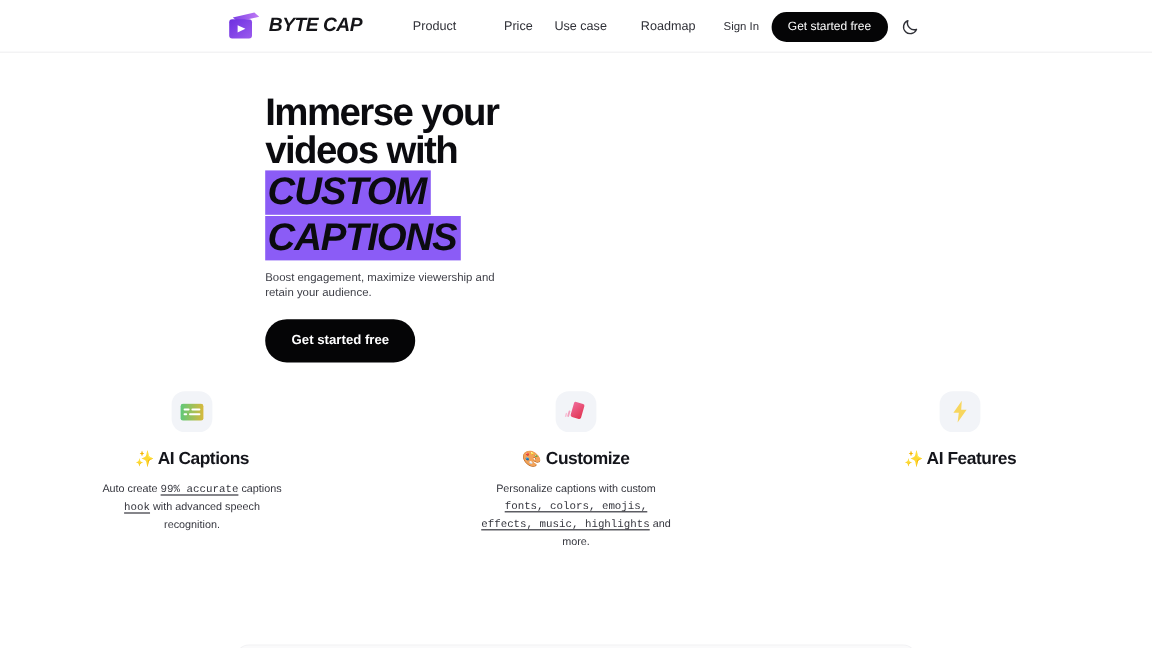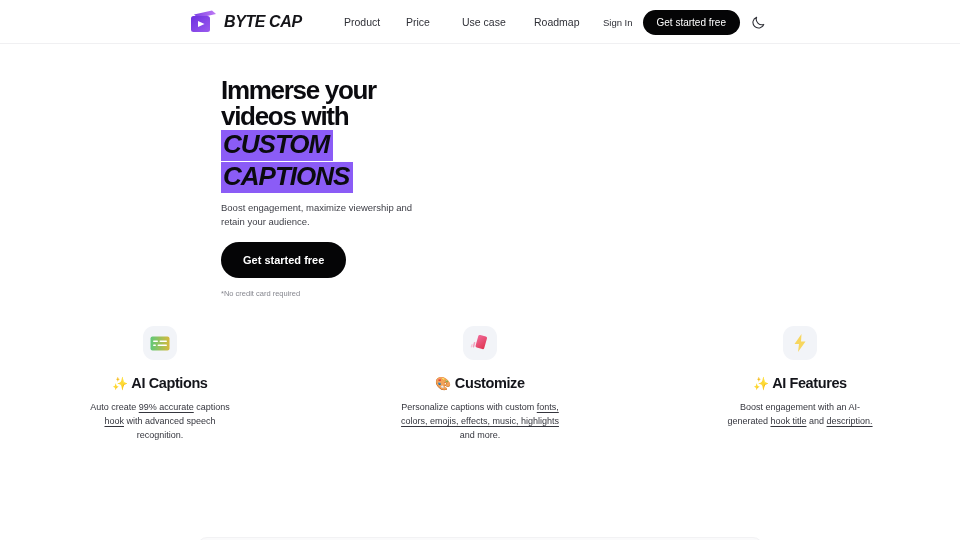--- a/index.html
+++ b/index.html
@@ -30,42 +30,42 @@
     font-family:"Liberation Sans", sans-serif;
   }
 
   .nav-links{ position:absolute; left:344px; top:0; height:44px;
               display:flex; align-items:center; }
   .nav-link{
     font-size:10.5px; color:#2f3037; text-decoration:none;
     white-space:nowrap; cursor:pointer;
   }
   .nav-link.l0{ position:absolute; left:0px; }
-  .nav-link.l1{ position:absolute; left:62px;text-align:right; }
+  .nav-link.l1{ position:absolute; left:76px;text-align:right; }
   .nav-link.l2{ position:absolute; left:118px; }
   .nav-link.l3{ position:absolute; left:190px; }
 
   .nav-right{
     position:absolute; right:192px; top:0; height:44px;
     display:flex; align-items:center; gap:10px;
   }
   .signin{ font-size:9.5px; color:#2f3037; cursor:pointer; white-space:nowrap; }
   .nav-cta{
     background:#050506; color:#ffffff;
     font-size:10px; font-weight:500;
     border:none; border-radius:999px;
     padding:7px 14px; cursor:pointer; white-space:nowrap;
     font-family:"Liberation Sans", sans-serif;
   }
   .moon{ width:18px; height:18px; cursor:pointer; display:block; }
 
   
   .hero{ position:absolute; left:221px; top:78px; width:320px; }
   .headline{
-    font-size:26px; line-height:0.99;
+    font-size:32px; line-height:0.99;
     font-weight:800; letter-spacing:-1.3px;
     color:#0b0b0f;
   }
   .hl-hi{
     display:inline-block;
     background:#8b5cf6;
     font-style:italic; font-weight:800;
     letter-spacing:-1px;
     color:#0b0b0f;
     padding:2px 4px 3px 2px;
@@ -104,21 +104,21 @@
     margin-top:15px;
     font-size:14.5px; font-weight:700; letter-spacing:-0.4px;
     color:#14151b; white-space:nowrap;
   }
   .f-emoji{ font-size:13px; }
   .f-desc{
     margin-top:10px;
     font-size:9px; line-height:1.55; color:#35363e;
     text-align:center; width:160px;
   }
-  .f-desc u{ text-decoration:underline; text-underline-offset:1.5px; }
+  .f-desc u{ text-decoration:underline; text-underline-offset:1.5px;font-family:Liberation Mono, monospace; }
 
   
   .bottom-panel{
     position:absolute; left:197px; top:537px;
     width:566px; height:40px;
     background:#fafafb;
     border:1px solid #f2f2f4;
     border-radius:10px 10px 0 0;
   }
 </style>
@@ -171,21 +171,20 @@
     <div>Immerse your</div>
     <div>videos with</div>
     <div class="hl-row"><span class="hl-hi">CUSTOM</span></div>
     <div class="hl-row"><span class="hl-hi">CAPTIONS</span></div>
   </h1>
 
   <p class="subhead">Boost engagement, maximize viewership and retain your audience.</p>
 
   <button class="hero-cta">Get started free</button>
 
-  <div class="note">*No credit card required</div>
 </div>
 
 <div class="features">
 
   <div class="feature">
     <div class="f-icon">
       <svg width="20" height="15" viewBox="0 0 20 15">
         <defs>
           <linearGradient id="gCap" x1="0" y1="0" x2="1" y2="0">
             <stop offset="0" stop-color="#5FC97A"></stop>
@@ -232,17 +231,16 @@
   <div class="feature">
     <div class="f-icon">
       <svg width="18" height="20" viewBox="0 0 18 20">
         <path d="M10.5 1 L3.5 11 H8 L7 19 L14.5 8.5 H10 Z" fill="#F7D65E"></path>
       </svg>
     </div>
     <div class="f-title">
       <span class="f-emoji">✨</span>
       <span>AI Features</span>
     </div>
-    <div class="f-desc"><span>Boost engagement with an AI-generated </span><u>hook title</u><span> and </span><u>description.</u></div>
   </div>
 </div>
 
 <div class="bottom-panel"></div>
 
 </body></html>

